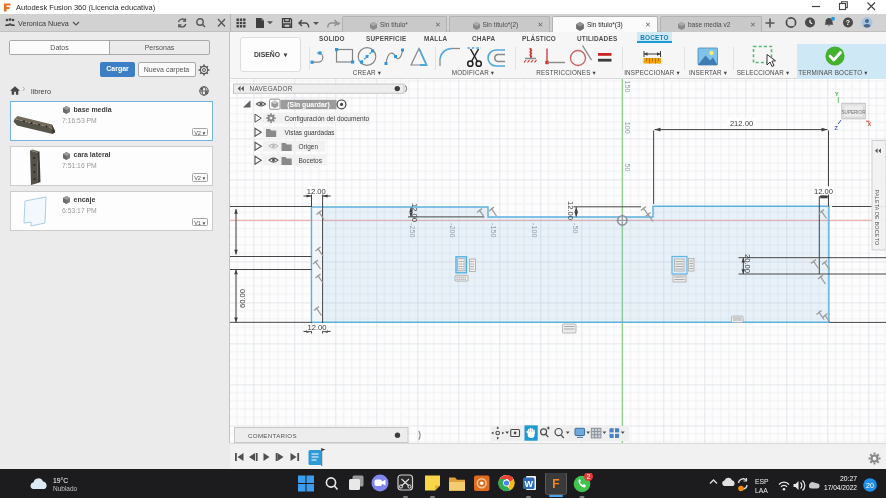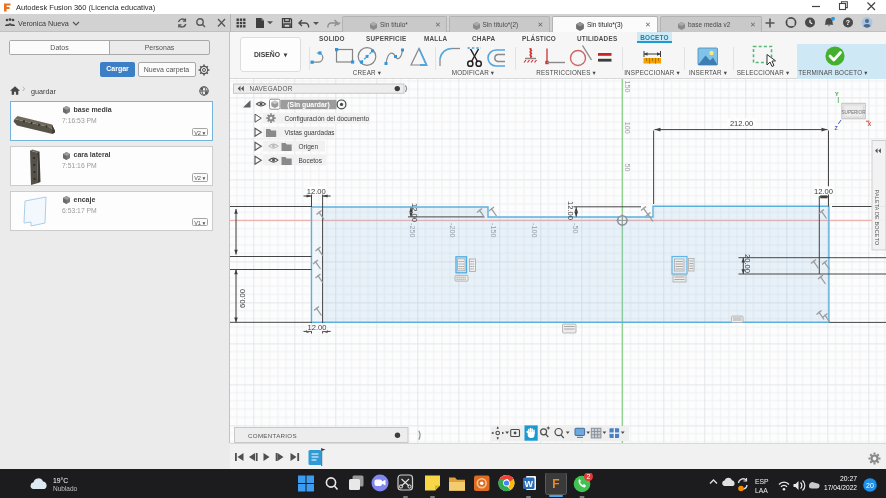--- a/index.html
+++ b/index.html
@@ -282,21 +282,21 @@
           <line x1="8.4" y1="8.4" x2="9.8" y2="9.8"></line>
           <line x1="9.8" y1="2.2" x2="8.4" y2="3.6"></line>
           <line x1="2.2" y1="9.8" x2="3.6" y2="8.4"></line>
         </g>
     </svg>
 
     <svg class="abs" style="left:10px;top:54px" width="10" height="9" viewBox="0 0 10 9">
         <path d="M0 4.7 L5 0.3 L10 4.7 H8.3 V8.8 H5.9 V5.8 H4.1 V8.8 H1.7 V4.7 Z" fill="#474747"></path>
       </svg>
     <div class="abs" style="left:22px;top:51.5px;font-size:10px;color:#b0b0b0">›</div>
-    <div class="abs" style="left:31px;top:55px;font-size:7.2px;color:#3c3c3c">guardar</div>
+    <div class="abs" style="left:31px;top:55px;font-size:7.2px;color:#3c3c3c">librero</div>
     <svg class="abs" style="left:199px;top:54px" width="10" height="10" viewBox="0 0 10 10">
       <circle cx="5" cy="5" r="4.2" fill="none" stroke="#555" stroke-width="1.1"></circle>
       <ellipse cx="5" cy="5" rx="2" ry="4.2" fill="none" stroke="#555" stroke-width="0.9"></ellipse>
       <line x1="0.8" y1="5" x2="9.2" y2="5" stroke="#555" stroke-width="0.9"></line>
       <circle cx="2.8" cy="2.8" r="1.3" fill="#555"></circle>
         <circle cx="7.4" cy="6.8" r="1.3" fill="#555"></circle>
     </svg>
 
     <div class="card sel" style="top:69px">
       <svg class="abs" style="left:2px;top:9px" width="45" height="26" viewBox="0 0 45 26">

